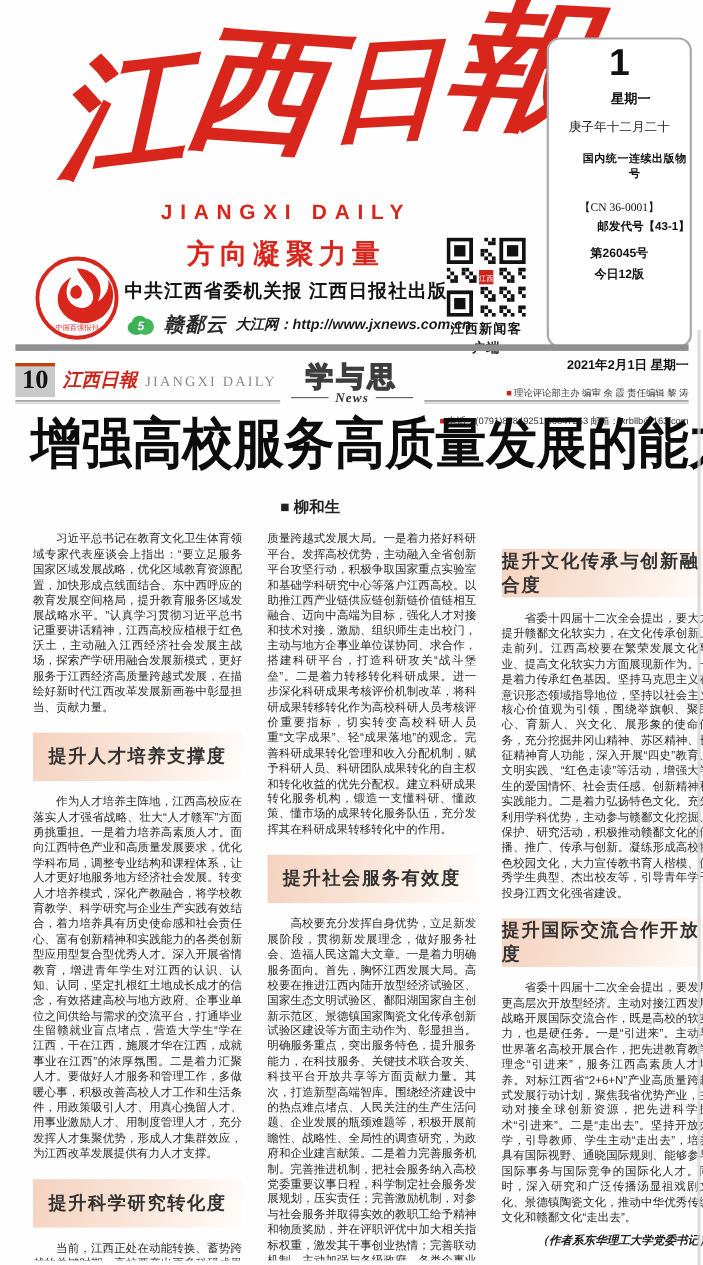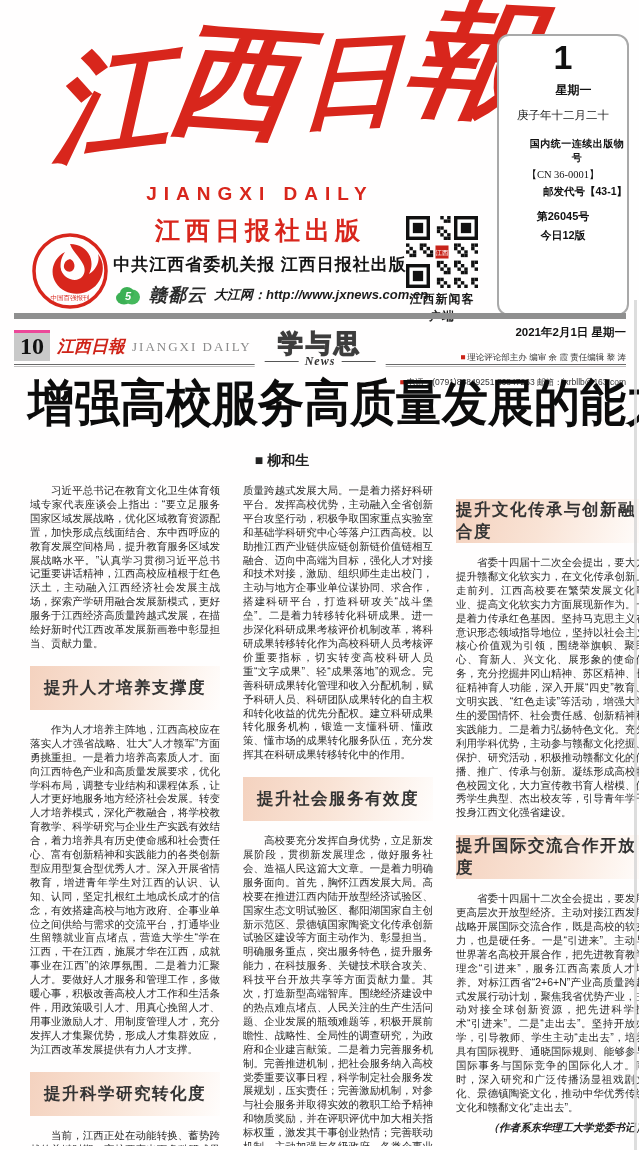--- a/index.html
+++ b/index.html
@@ -28,31 +28,31 @@
   .qrwrap{position:absolute;left:404px;top:216px;width:76px;}
   .qr{width:72px;height:72px;display:block;margin:0 auto;}
   .qr-caption{margin-top:3px;text-align:center;font-size:12px;font-weight:900;color:#1a1a1a;letter-spacing:1px;}
   .issue-box{position:absolute;left:497px;top:34px;width:128px;height:278px;border:2px solid #a9a9a9;
              border-radius:12px;text-align:center;background:#fff;}
   .ib-date{margin-top:16px;font-size:17px;font-weight:900;color:#111;}
   .ib-day{margin-top:4px;font-size:34px;font-weight:bold;color:#111;line-height:1;}
   .ib-week{margin-top:8px;font-size:12px;font-weight:900;color:#111;padding-left:21px;}
   .ib-lunar{margin-top:9px;font-size:11.5px;color:#222;font-family:"Liberation Serif",serif;}
   .ib-issn-label{margin-top:14px;font-size:10px;font-weight:900;color:#111;letter-spacing:.5px;padding-left:28px;}
-  .ib-issn{margin-top:3px;font-size:10.5px;color:#111;font-family:"Liberation Serif",serif;}
+  .ib-issn{margin-top:17px;font-size:10.5px;color:#111;font-family:"Liberation Serif",serif;}
   .ib-postal{margin-top:3px;font-size:10.5px;font-weight:900;color:#111;padding-left:44px;}
   .ib-issueno{margin-top:10px;font-size:11px;font-weight:900;color:#111;}
   .ib-pages{margin-top:4px;font-size:11px;font-weight:900;color:#111;}
   .mast-divider{position:absolute;left:14px;top:313px;width:612px;height:6px;background:#8f8f8f;}
   
   .pgheader{position:absolute;left:14px;top:330px;width:612px;height:34px;
             border-bottom:1px solid #6a6a6a;}
   .pgheader::after{content:"";position:absolute;left:0;bottom:-3px;width:100%;height:1px;background:#c0c0c0;}
   .ph-left{position:absolute;left:0;top:0;display:flex;align-items:flex-end;gap:7px;}
-  .pageno{width:36px;height:28px;background:#c9c9c9;border-top:3px solid #ec4899;color:#111;
+  .pageno{width:36px;height:28px;background:#c9c9c9;border-top:3px solid #c2410c;color:#111;
           font-family:"Liberation Serif",serif;font-weight:bold;font-size:24px;line-height:26px;text-align:center;}
   .ph-brand{color:#cf2318;font-size:17px;font-weight:900;font-style:italic;font-family:"DejaVu Serif",serif;line-height:30px;}
   .ph-brand-en{color:#8a8a8a;font-size:13px;letter-spacing:2px;line-height:28px;font-family:"Liberation Serif",serif;}
   .ph-center{position:absolute;left:50%;top:0;transform:translateX(-50%);text-align:center;background:#fffefe;padding:0 10px;z-index:2;}
   .sec-name{font-size:25px;font-weight:900;letter-spacing:3px;color:#fff;
             -webkit-text-stroke:1.2px #3d3d3d;text-shadow:0 0 1px #3d3d3d;line-height:26px;}
   .sec-sub{display:flex;align-items:center;gap:6px;justify-content:center;margin-top:-2px;}
   .sec-sub i{display:block;width:34px;height:1px;background:#555;}
   .sec-sub span{font-family:"Liberation Serif",serif;font-style:italic;font-weight:bold;font-size:12px;color:#333;letter-spacing:1px;}
   .ph-right{position:absolute;right:0;top:-4px;text-align:right;line-height:12px;}
@@ -83,21 +83,21 @@
 <div class="page">
 
   <div class="masthead">
     <div class="callig">
       <span class="c0">江</span>
       <span class="c1">西</span>
       <span class="c2">日</span>
       <span class="c3">報</span>
     </div>
     <div class="mast-en">JIANGXI DAILY</div>
-    <div class="slogan">江西日报社出版</div>
+    <div class="slogan">方向凝聚力量</div>
     <div class="publisher">中共江西省委机关报  江西日报社出版</div>
 
     <div class="webrow">
       <svg class="cloud-ico" viewBox="0 0 26 20">
         <ellipse cx="9" cy="13" rx="8" ry="6.5" fill="#3cb054"></ellipse>
         <ellipse cx="17" cy="12" rx="8" ry="7.5" fill="#45b85c"></ellipse>
         <ellipse cx="12" cy="8" rx="7" ry="6" fill="#3cb054"></ellipse>
         <text x="13" y="15" font-size="11" font-weight="bold" fill="#ffffff" text-anchor="middle" font-style="italic">5</text>
       </svg>
       <span class="cloud-brand">赣鄱云</span>

